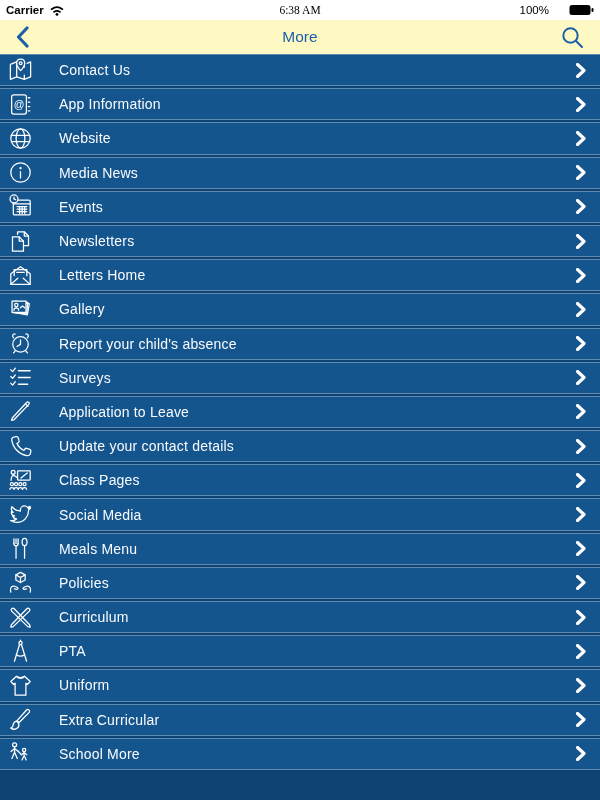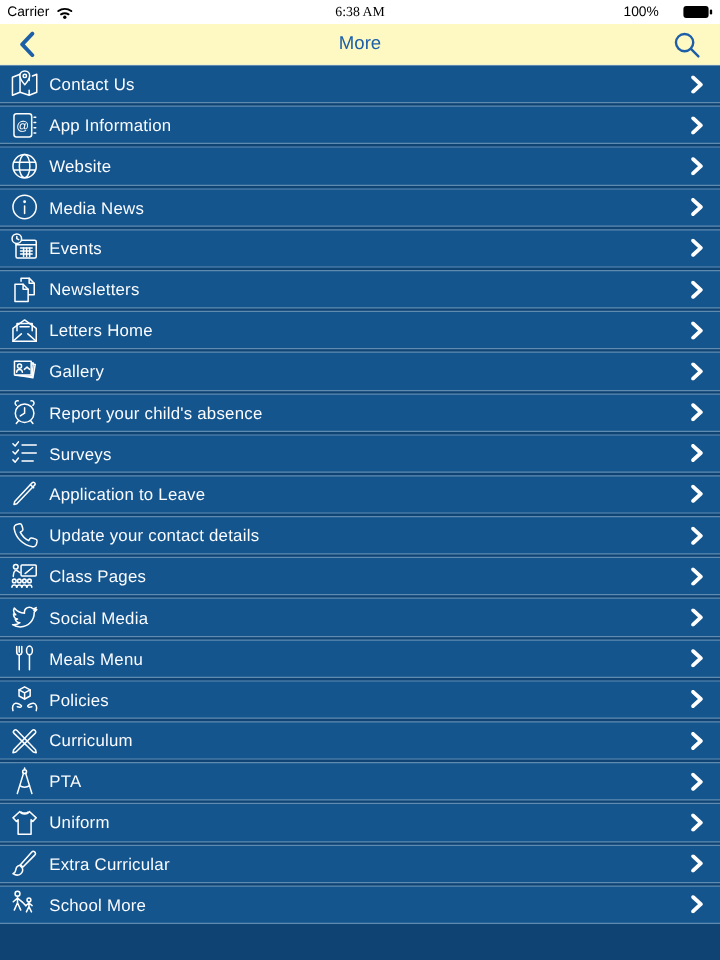--- a/index.html
+++ b/index.html
@@ -17,21 +17,21 @@
     font-family:"Liberation Sans",sans-serif;
     -webkit-font-smoothing:antialiased;
   }
   .screen{width:600px;height:800px;overflow:hidden;background:#fff;display:flex;flex-direction:column;}
 
   
   .status-bar{
     height:20px;flex:0 0 20px;position:relative;display:flex;align-items:center;
     padding:0 6px;font-size:11.5px;color:var(--status-text);
   }
-  .sb-left{display:flex;align-items:center;gap:5px;z-index:2;}
+  .sb-left{display:flex;align-items:center;gap:5px;z-index:2;font-weight:bold;}
   .sb-center{position:absolute;left:0;right:0;text-align:center;font-size:11.5px;font-family:Liberation Serif, serif;}
   .sb-right{margin-left:auto;display:flex;align-items:center;gap:20px;z-index:2;}
 
   
   .nav-bar{
     height:34px;flex:0 0 34px;position:relative;display:flex;align-items:center;
     padding:0 16px;background:#fef9c3;
   }
   .nav-title{
     position:absolute;left:0;right:0;text-align:center;
@@ -50,21 +50,21 @@
     border-top:1px solid var(--row-line);
     border-bottom:1px solid var(--row-line);
     display:flex;align-items:center;
     padding:0 14px 0 7px;cursor:pointer;
   }
   .item-icon{
     width:27px;height:27px;flex:0 0 27px;margin-right:7px;
     stroke:#fff;fill:none;stroke-width:1.5;stroke-linecap:round;stroke-linejoin:round;
   }
   .item-icon .fb{fill:var(--row-bg);}
-  .row .label{color:var(--row-text);font-size:14px;letter-spacing:0.2px;white-space:nowrap;}
+  .row .label{color:var(--row-text);font-size:14px;letter-spacing:0.2px;white-space:nowrap;margin-left:18px;}
   .chev{margin-left:auto;flex:0 0 10px;}
 </style>
 </head>
 <body>
 
 <div class="screen">
 
   <div class="status-bar">
     <div class="sb-left">
       <span>Carrier</span>

